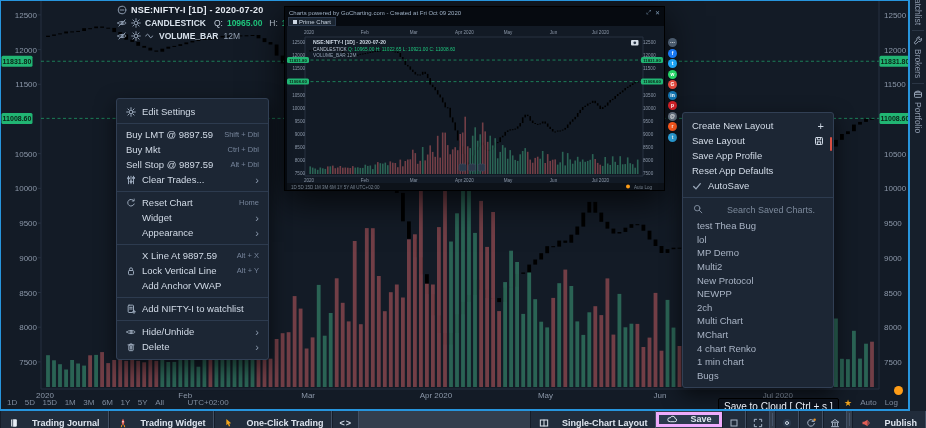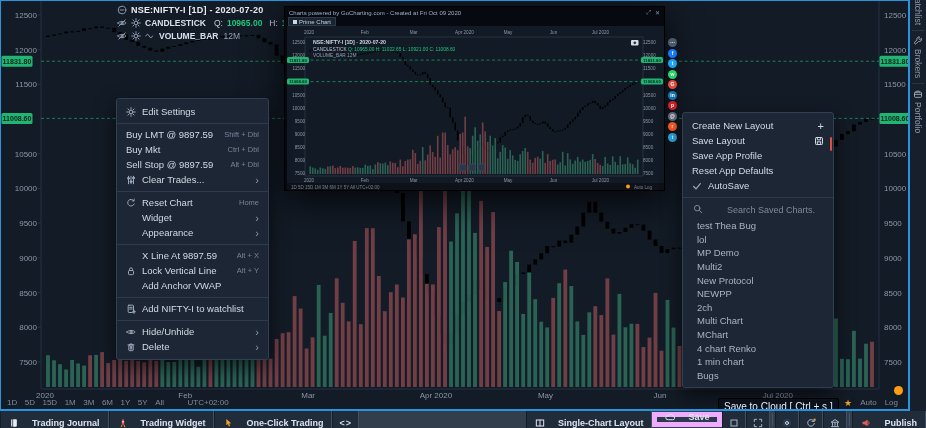--- a/index.html
+++ b/index.html
@@ -81,21 +81,21 @@
   .sdiv{width:12px;height:1px;background:#2a3544}
 
   
   #bottom-bar{position:absolute;left:0;top:411px;width:926px;height:17px;background:#333e4d;
               display:flex;align-items:stretch;font-size:9px;font-weight:bold;color:#dde4ee;z-index:50}
   .bgroup{display:flex;align-items:stretch}
   .bgroup.right{margin-left:auto}
   .bbtn{display:flex;align-items:flex-end;gap:13px;padding:0 8px;background:#212c3b;
         border-right:1px solid #425064;border-left:1px solid #151d29;cursor:pointer;white-space:nowrap}
   .bbtn.icon-only{padding:0 6px;color:#a7b4c6}
-  #save-btn{background:#2b3a4e;border:5px solid #f0abfc;margin:1px 0}
+  #save-btn{background:#2b3a4e;border:3px solid #f0abfc;margin:1px 0}
   .bic{display:inline-flex;line-height:0}
   .vdiv{width:1px;background:#46556b;margin:2px 2px}
   #code-btn span{letter-spacing:1px;color:#cfd8e4}
 </style>
 </head>
 <body>
 
 <div id="chart">
   <svg id="main-chart" width="908" height="408">
       <line x1="40" y1="0" x2="40" y2="388" stroke="#273140"></line>

